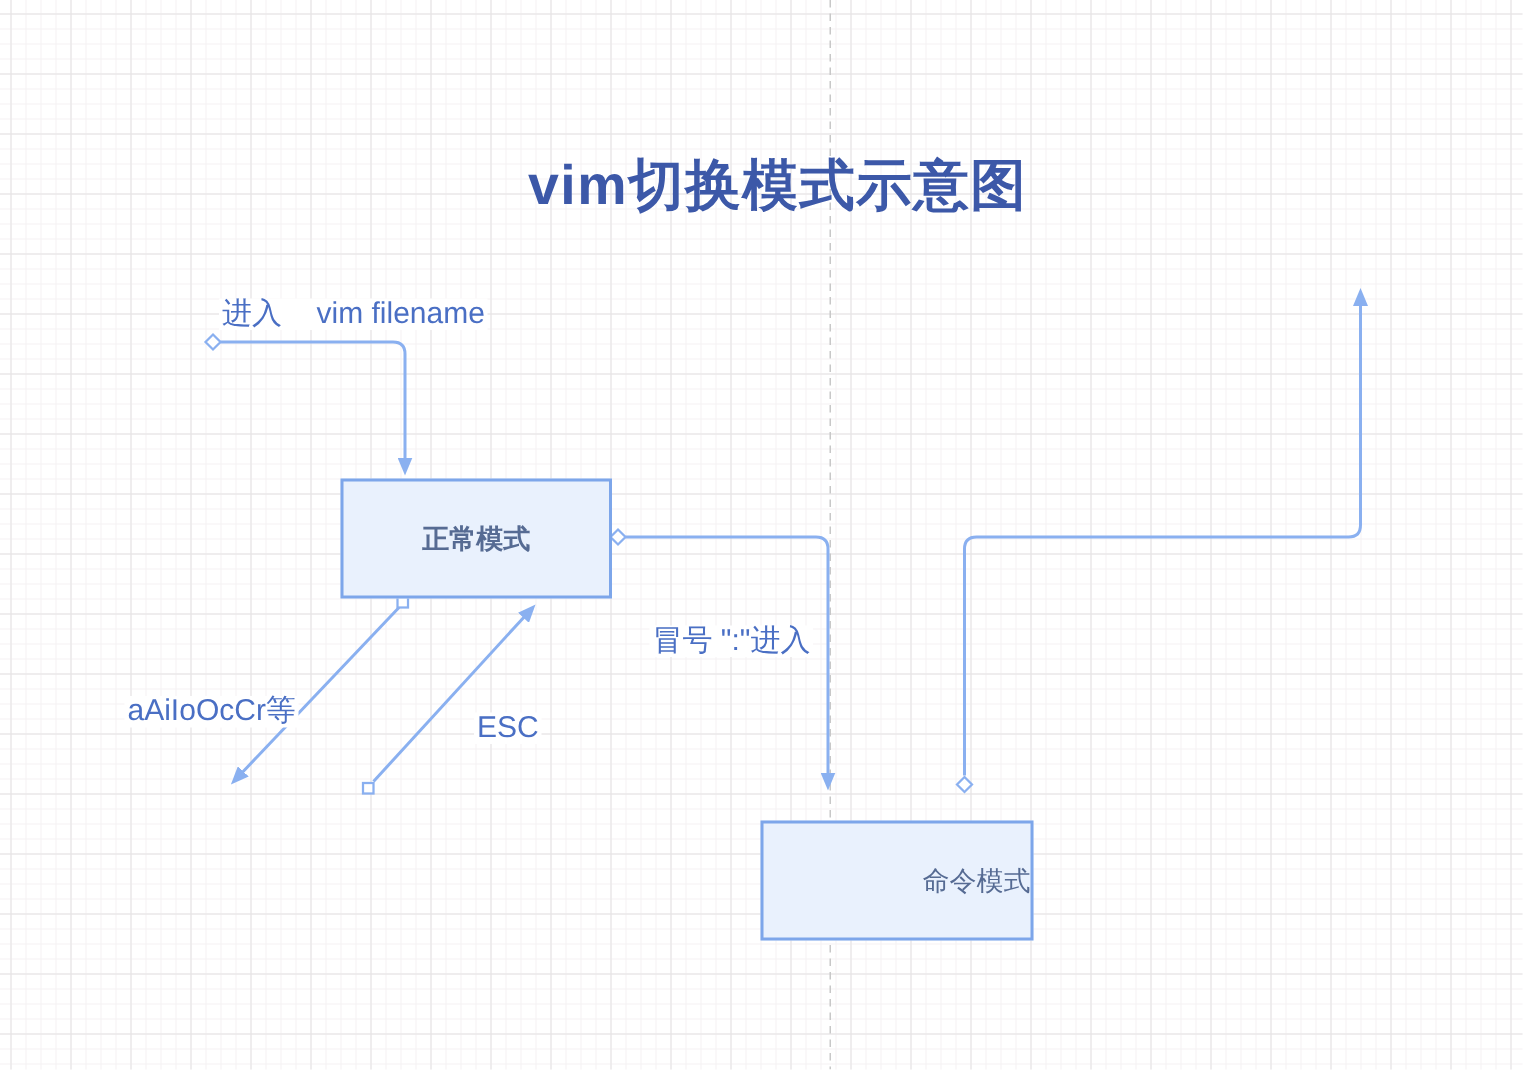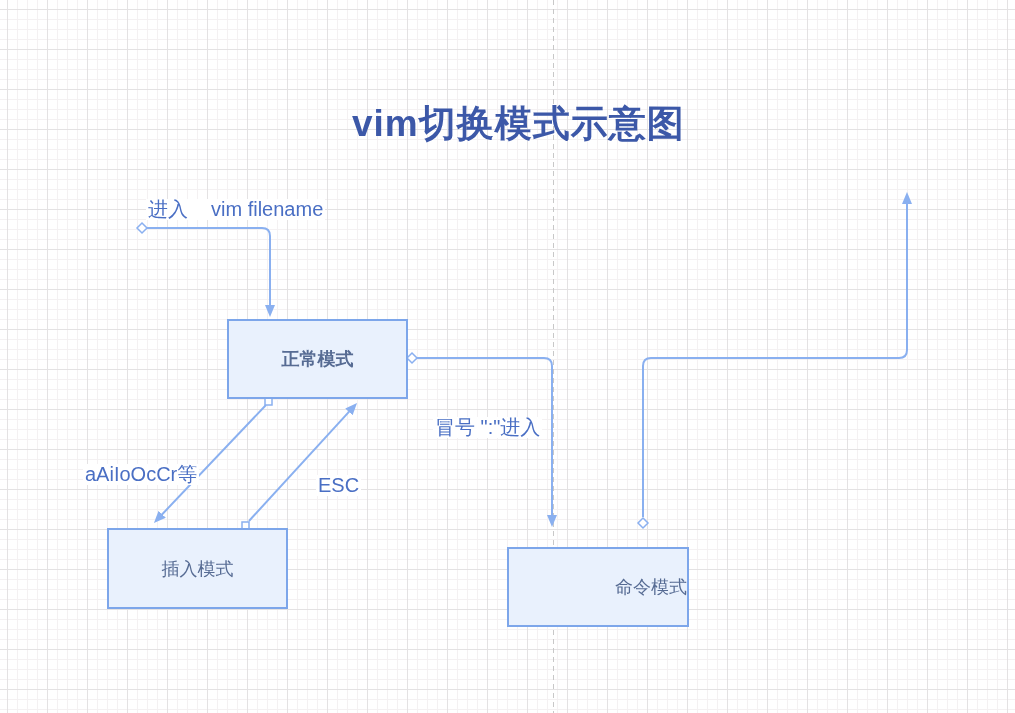--- a/index.html
+++ b/index.html
@@ -83,23 +83,20 @@
       <path class="edge-line" d="M643,517 V366 Q643,358 651,358 H899 Q907,358 907,350 V203" marker-end="url(#arrow)"></path>
       <path class="handle" d="M643,518 L648,523 L643,528 L638,523 Z"></path>
     </g>
   </svg>
 
   <div class="title">vim切换模式示意图</div>
 
   <div class="node node-normal">
     <span>正常模式</span>
   </div>
-  <div class="node node-insert">
-    <span>插入模式</span>
-  </div>
   <div class="node node-command">
     <span>命令模式</span>
   </div>
 
   <div class="lbl lbl-multi lbl-enter">
     <span>进入</span>
     <span class="gap"></span>
     <span>vim filename</span>
   </div>
 

